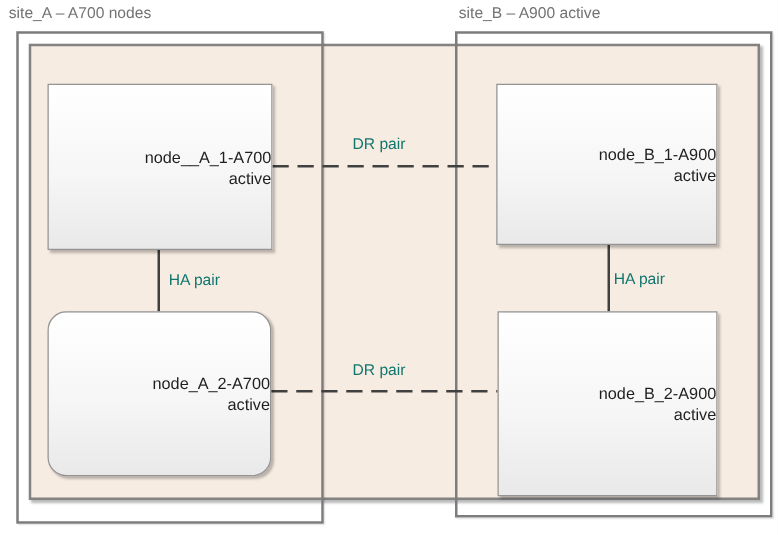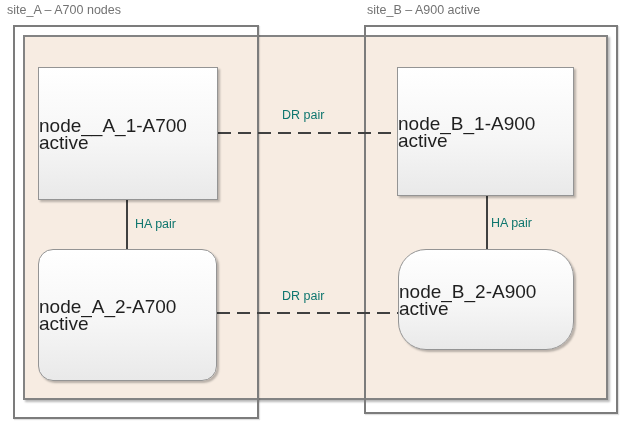--- a/index.html
+++ b/index.html
@@ -46,31 +46,31 @@
   #site-b-box { left: 364px; top: 25px; width: 254px; height: 389px; }
 
   .node-box {
     position: absolute;
     box-sizing: border-box;
     border: 1.5px solid #949494;
     background: linear-gradient(180deg, #ffffff 0%, #f6f6f6 55%, #e9e9e9 100%);
     box-shadow: 2px 2px 2px rgba(0,0,0,0.25);
     display: flex;
     flex-direction: column;
-    align-items: flex-start;
+    align-items: flex-end;
     justify-content: center;
     text-align: center;
-    font-size: 19px;
+    font-size: 13px;
     line-height: 17px;
     color: #1f1f1f;
   }
   #node-a1 { left: 38px;  top: 67px;  width: 180px; height: 133px; }
   #node-b1 { left: 397px; top: 67px;  width: 177px; height: 129px; }
   #node-a2 { left: 38px;  top: 249px; width: 179px; height: 132px; border-radius: 15px; }
-  #node-b2 { left: 398px; top: 249px; width: 176px; height: 101px; border-radius: 28px; }
+  #node-b2 { left: 398px; top: 249px; width: 176px; height: 148px; }
 
   .conn-label {
     position: absolute;
     font-size: 12.5px;
     line-height: 15px;
     color: #0f766e;
     white-space: nowrap;
   }
   #ha-label-a { left: 135px; top: 217px; }
   #ha-label-b { left: 491px; top: 216px; }

